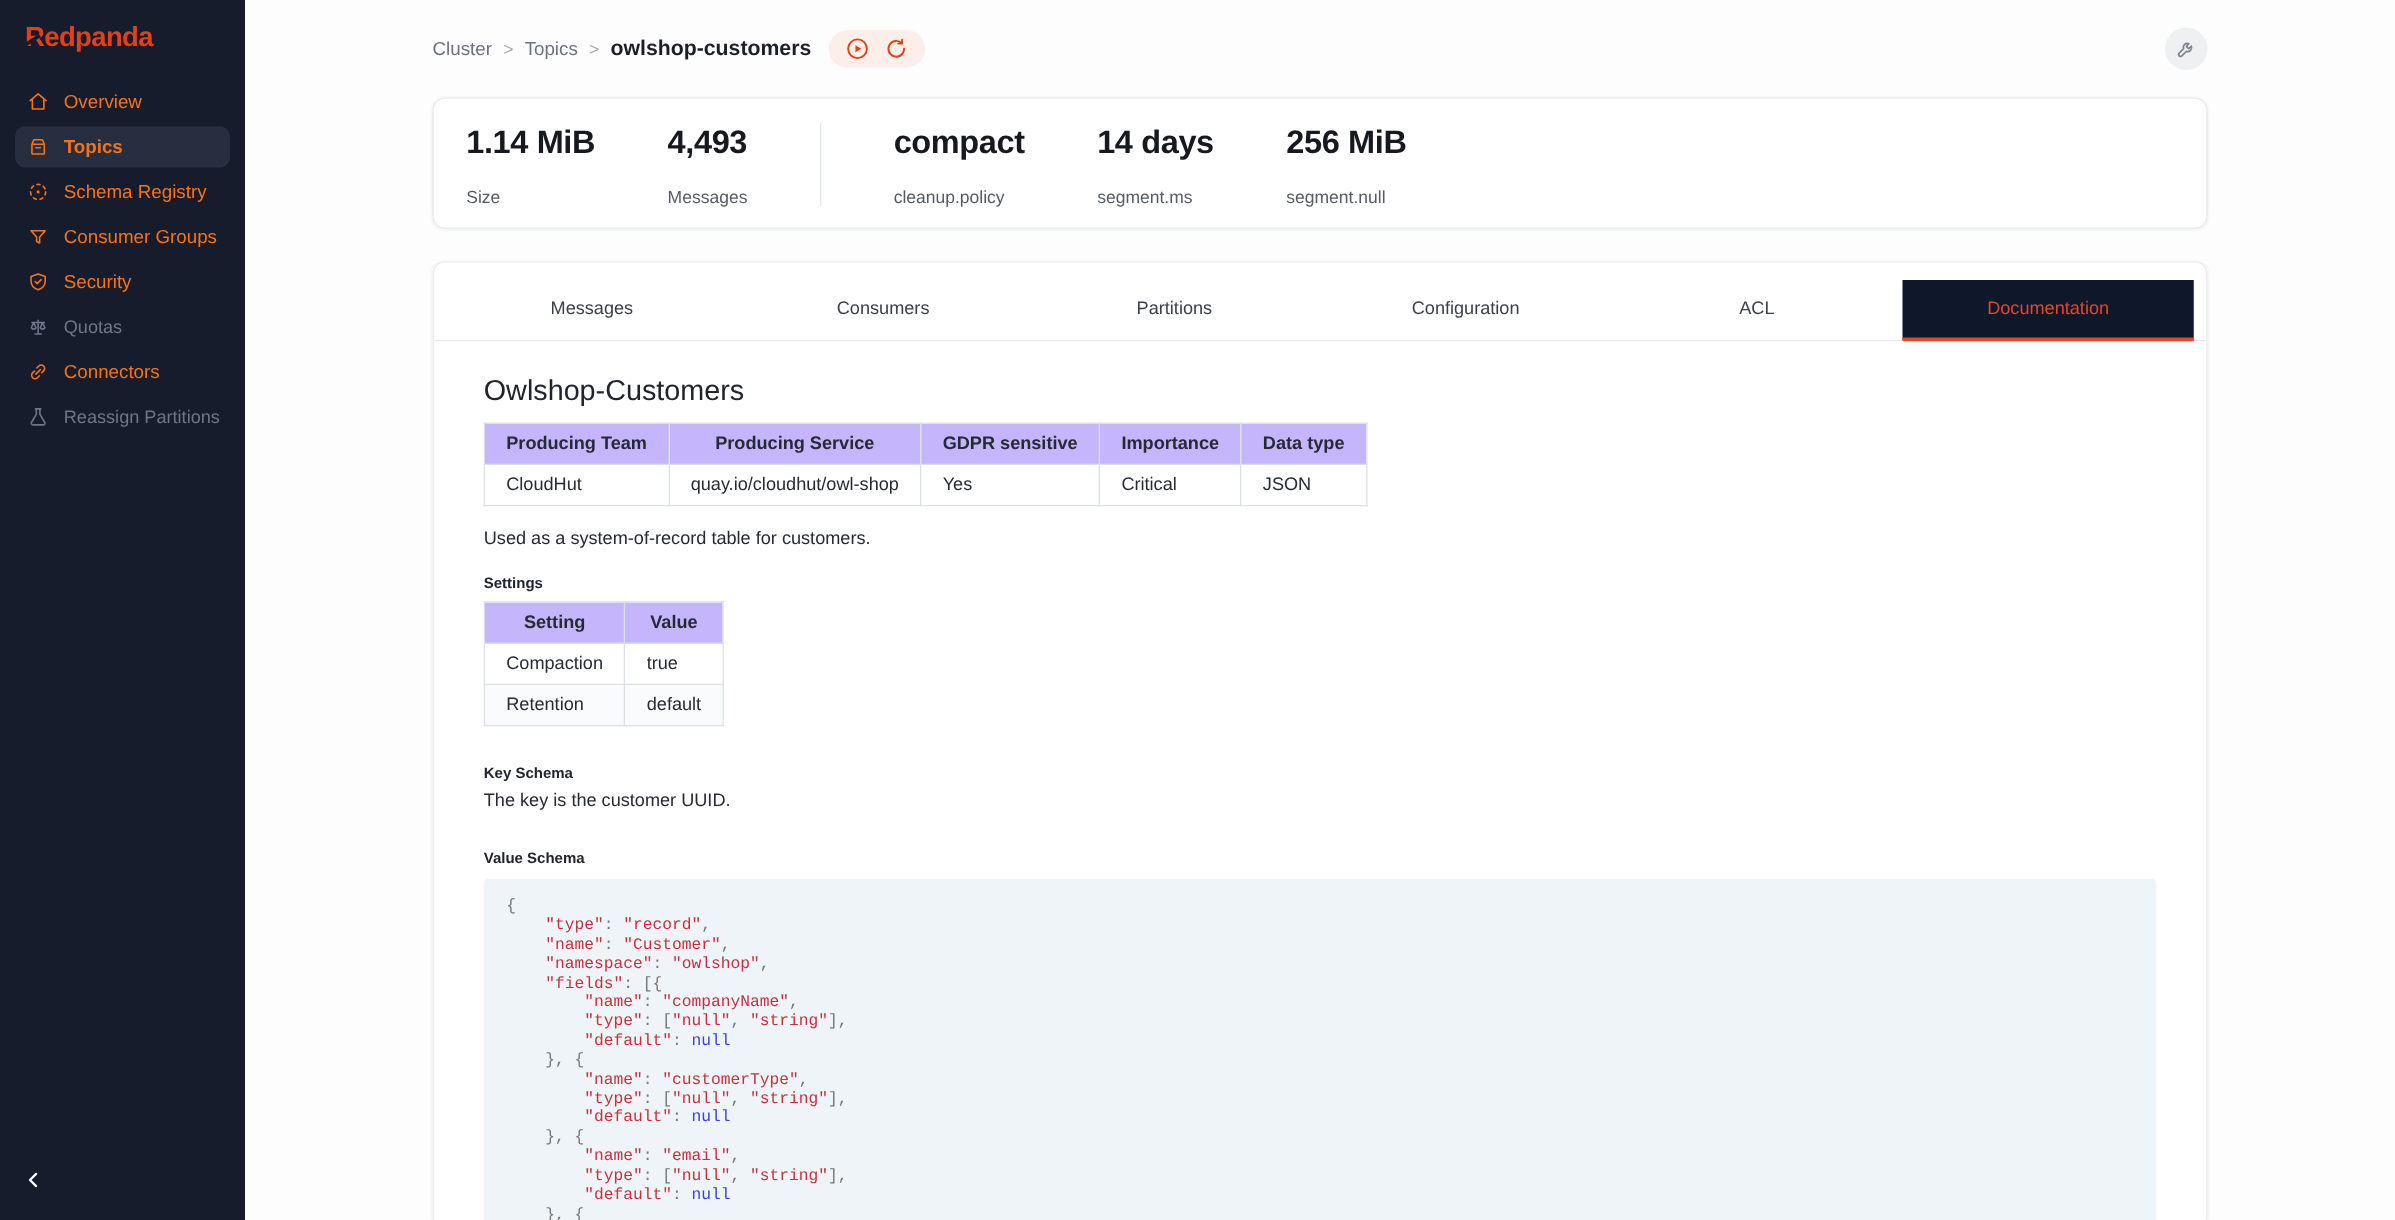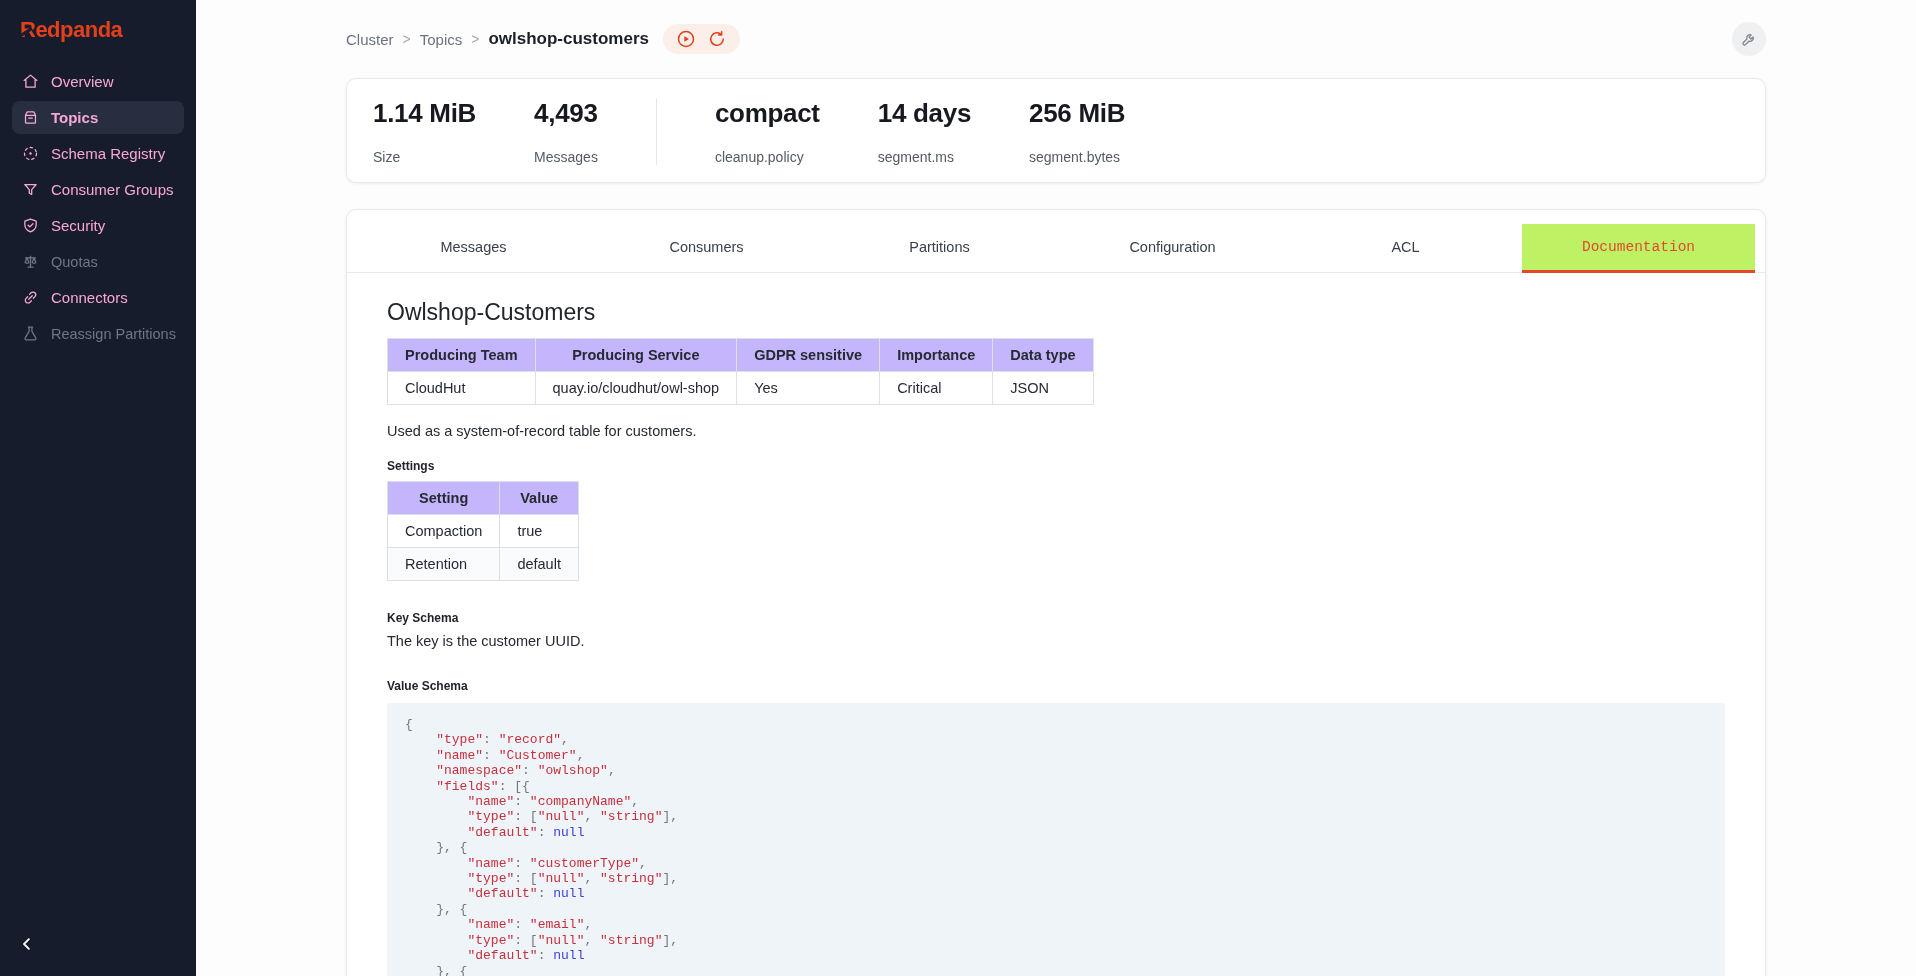--- a/index.html
+++ b/index.html
@@ -21,21 +21,21 @@
     color: #e2401b; letter-spacing: -0.5px; position: relative;
   }
   .logo::after {
     content: ""; position: absolute; left: 18px; top: 31px;
     width: 15px; height: 2.6px; background: #171c2c; transform: rotate(-33deg);
   }
   .nav { padding: 10px 12px 0; display: flex; flex-direction: column; gap: 3px; }
   .nav-item {
     display: flex; align-items: center; gap: 12px;
     padding: 8px 10px; border-radius: 8px;
-    font-size: 15px; color: #f9a8d4; cursor: pointer; white-space: nowrap;
+    font-size: 15px; color: #f97316; cursor: pointer; white-space: nowrap;
   }
   .nav-item.active { background: #272e40; font-weight: 700; }
   .nav-item.disabled { color: #6e7687; font-size: 14.5px; }
   .icon { display: inline-flex; }
   .icon svg { width: 100%; height: 100%; fill: none; stroke: currentColor; stroke-width: 1.8; stroke-linecap: round; stroke-linejoin: round; }
   .nav-icon { width: 17px; height: 17px; min-width: 17px; }
   .sidebar-footer { margin-top: auto; padding: 12px 14px 16px; }
   .collapse-btn { background: none; border: none; padding: 4px; color: #ffffff; cursor: pointer; }
   .collapse-btn .icon { width: 18px; height: 18px; }
 
@@ -81,21 +81,21 @@
     background: #ffffff; border: 1px solid #e7e9ec; border-bottom: none;
     border-radius: 10px 10px 0 0;
     box-shadow: 0 1px 3px rgba(16,24,40,.07);
     flex: 1; display: flex; flex-direction: column; overflow: hidden;
   }
   .tab-bar { display: flex; margin-top: 14px; padding: 0 10px; border-bottom: 1px solid #e8eaee; }
   .tab {
     flex: 1; text-align: center; padding: 15px 0 17px;
     font-size: 14.5px; color: #3a404b; cursor: pointer; position: relative;
   }
-  .tab.active { background: #bef264; color: #e5472e; font-family: Liberation Mono, monospace; }
+  .tab.active { background: #0f172a; color: #e5472e; }
   .tab.active::after {
     content: ""; position: absolute; left: 0; right: 0; bottom: -1px;
     height: 3px; background: #e5472e;
   }
   .doc-content { padding: 8px 40px 40px; overflow: hidden; }
   .doc-title { font-size: 23px; font-weight: 500; color: #20242c; margin: 18px 0 12px; }
   .doc-table { border-collapse: collapse; font-size: 14.5px; }
   .doc-table th {
     background: #c4b5fd; font-weight: 700; color: #252a33;
     padding: 8px 17px; border: 1px solid #dbe0e6; text-align: center; white-space: nowrap;
@@ -248,21 +248,21 @@
       <div class="stat">
         <div class="stat-value">compact</div>
         <div class="stat-label">cleanup.policy</div>
       </div>
       <div class="stat">
         <div class="stat-value">14 days</div>
         <div class="stat-label">segment.ms</div>
       </div>
       <div class="stat">
         <div class="stat-value">256 MiB</div>
-        <div class="stat-label">segment.bytes</div>
+        <div class="stat-label">segment.null</div>
       </div>
     </section>
 
   <section class="content-card">
     <div class="tab-bar">
         <div class="tab">Messages</div>
         <div class="tab">Consumers</div>
         <div class="tab">Partitions</div>
         <div class="tab">Configuration</div>
         <div class="tab">ACL</div>

